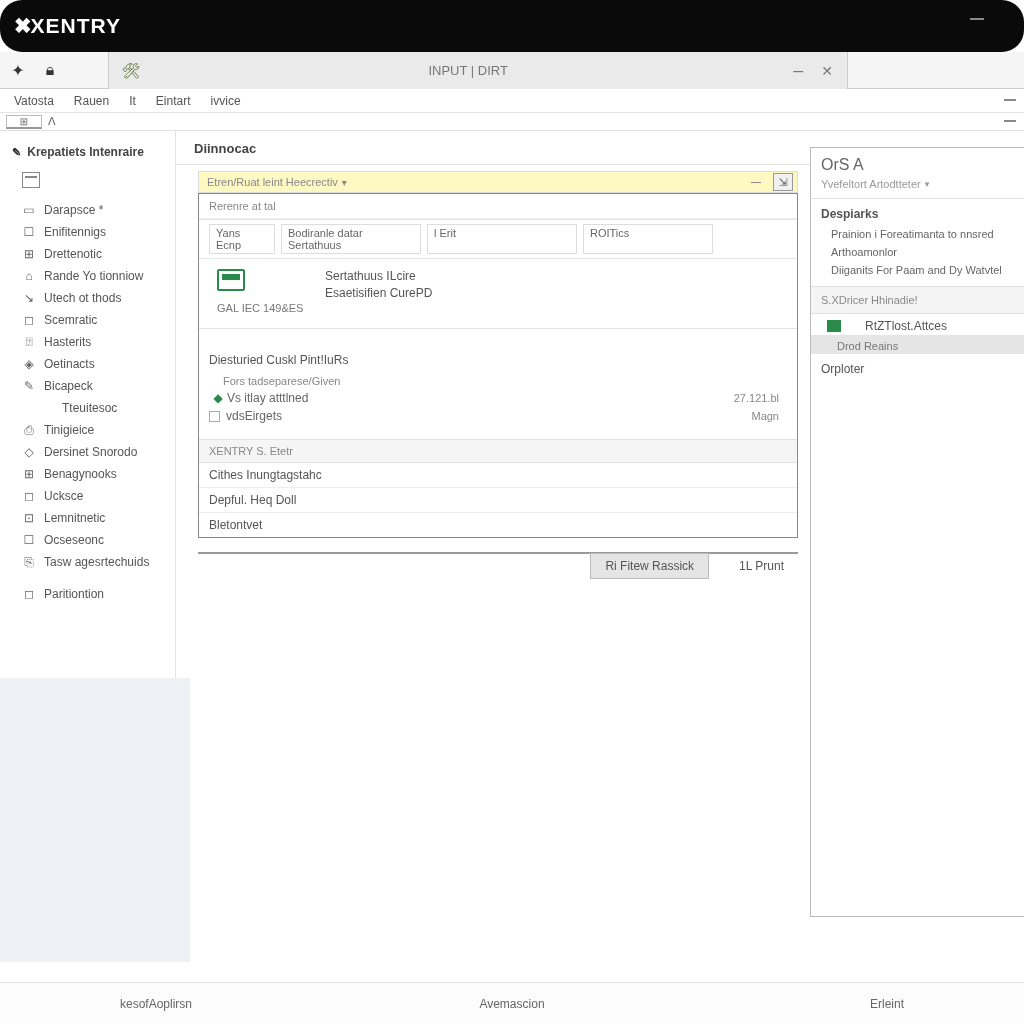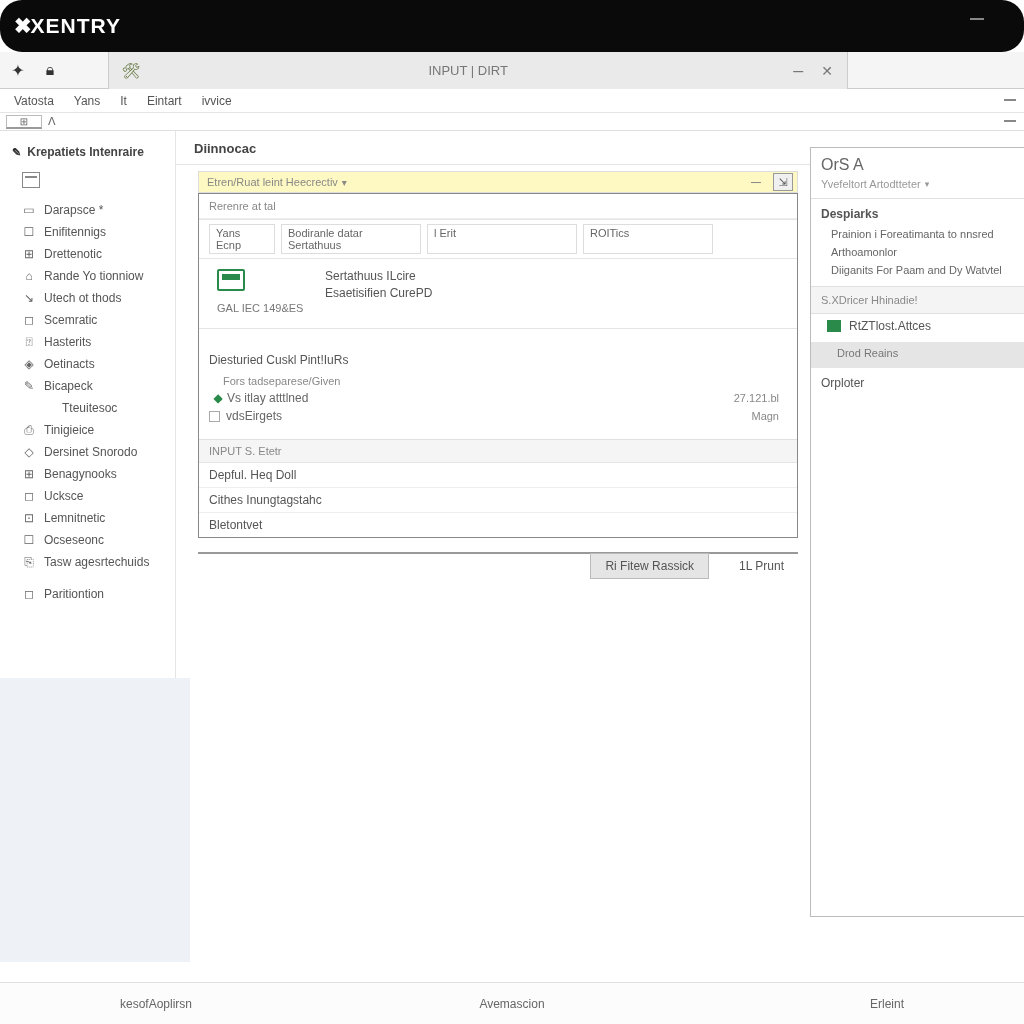--- a/index.html
+++ b/index.html
@@ -98,21 +98,21 @@
 
 
 .right-panel { width: 214px; border-left: 1px solid #ccc; background: #fff; margin-top: 16px; margin-right: 0; border: 1px solid #bbb; border-right: none; height: 770px; display: flex; flex-direction: column; }
 .rp-section { border-bottom: 1px solid #e0e0e0; }
 .rp-title { padding: 8px 10px 2px 10px; font-size: 16px; color: #666; }
 .rp-sub { padding: 2px 10px 8px 10px; font-size: 11px; color: #999; display: flex; align-items: center; gap: 4px; }
 .rp-sub-chev { font-size: 9px; color: #999; }
 .rp-heading { padding: 8px 10px 4px 10px; font-size: 12px; color: #555; font-weight: 600; }
 .rp-item { padding: 3px 10px 3px 20px; font-size: 11px; color: #666; }
 .rp-tests-header { padding: 7px 10px; font-size: 11px; color: #888; background: #f4f4f4; border-top: 1px solid #e0e0e0; border-bottom: 1px solid #e0e0e0; }
-.rp-test-row { display: flex; align-items: center; padding: 5px 10px 9px 16px; font-size: 12px; color: #555; gap: 8px; }
+.rp-test-row { display: flex; align-items: center; padding: 5px 10px 2px 16px; font-size: 12px; color: #555; gap: 24px; }
 .rp-test-row.highlighted { background: #e5e5e5; padding-left: 26px; font-size: 11px; color: #777; }
 .rp-test-icon { width: 14px; height: 12px; background: #2a8a4a; display: inline-block; }
 .rp-label { padding: 8px 10px; font-size: 12px; color: #555; }
 
 
 .bottom-blank-left { position: absolute; left: 0; top: 678px; width: 190px; height: 284px; background: #eef1f6; }
 
 
 .footer { position: absolute; left: 0; bottom: 0; width: 1024px; height: 42px; background: #fcfcfc; border-top: 1px solid #e0e0e0; display: flex; align-items: center; }
 .footer-item { flex: 1; text-align: center; font-size: 12px; color: #666; }
@@ -135,21 +135,21 @@
   <div class="sec-tab">
     <span class="sec-tab-icon">🛠︎</span>
     <span class="sec-tab-title">INPUT | DIRT</span>
     <span class="sec-tab-min">–</span>
     <span class="sec-tab-close">✕</span>
   </div>
 </div>
 
 <div class="menubar">
   <span class="menubar-item">Vatosta</span>
-  <span class="menubar-item">Yans</span>
+  <span class="menubar-item">Rauen</span>
   <span class="menubar-item">It</span>
   <span class="menubar-item">Eintart</span>
   <span class="menubar-item">ivvice</span>
   <div class="menubar-right-min"></div>
 </div>
 
 <div class="icon-row">
   <span class="icon-row-box">⊞</span>
   <span class="icon-row-chev">ᐱ</span>
   <div class="icon-row-right-min"></div>
@@ -283,23 +283,23 @@
           <span class="cl-right">27.121.bl</span>
         </div>
         <div class="checklist-row">
           <span class="cl-icon checkbox"></span>
           <span class="cl-text">vdsEirgets</span>
           <span class="cl-right">Magn</span>
         </div>
         <div style="height:14px;"></div>
 
         <div class="actions-section">
-          <div class="actions-header">INPUT S. Etetr</div>
+          <div class="actions-header">XENTRY S. Etetr</div>
+          <div class="action-item">Cithes Inungtagstahc</div>
           <div class="action-item">Depful. Heq Doll</div>
-          <div class="action-item">Cithes Inungtagstahc</div>
           <div class="action-item" style="border-bottom:none;">Bletontvet</div>
         </div>
       </div>
 
       <div class="bottom-buttons">
         <button class="btn-primary">Ri Fitew Rassick</button>
         <span class="btn-secondary">1L Prunt</span>
       </div>
     </div>
 

